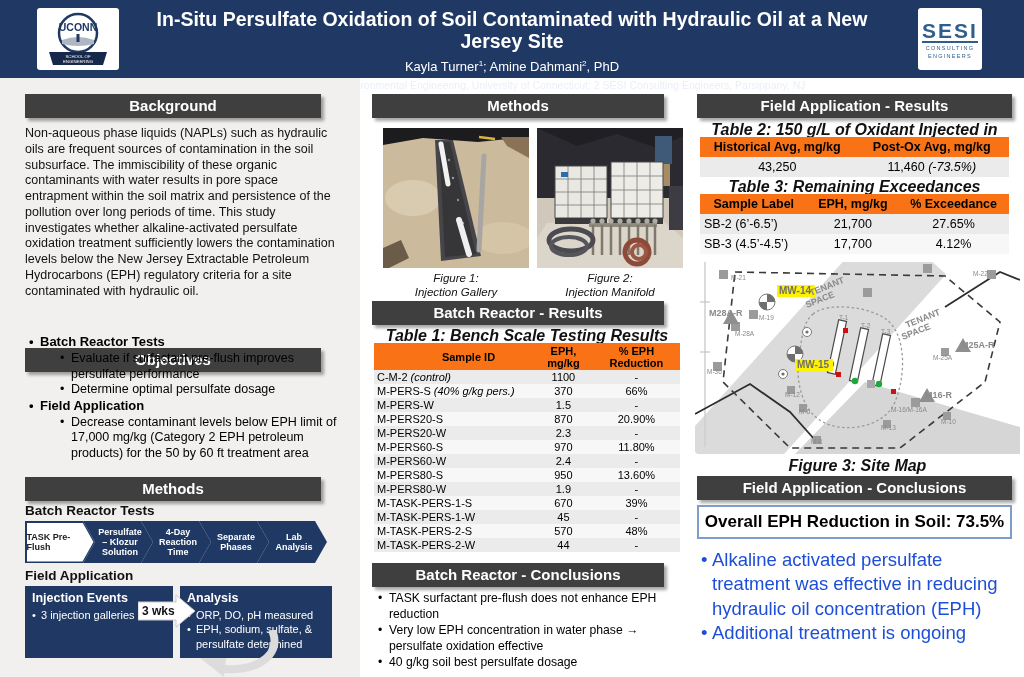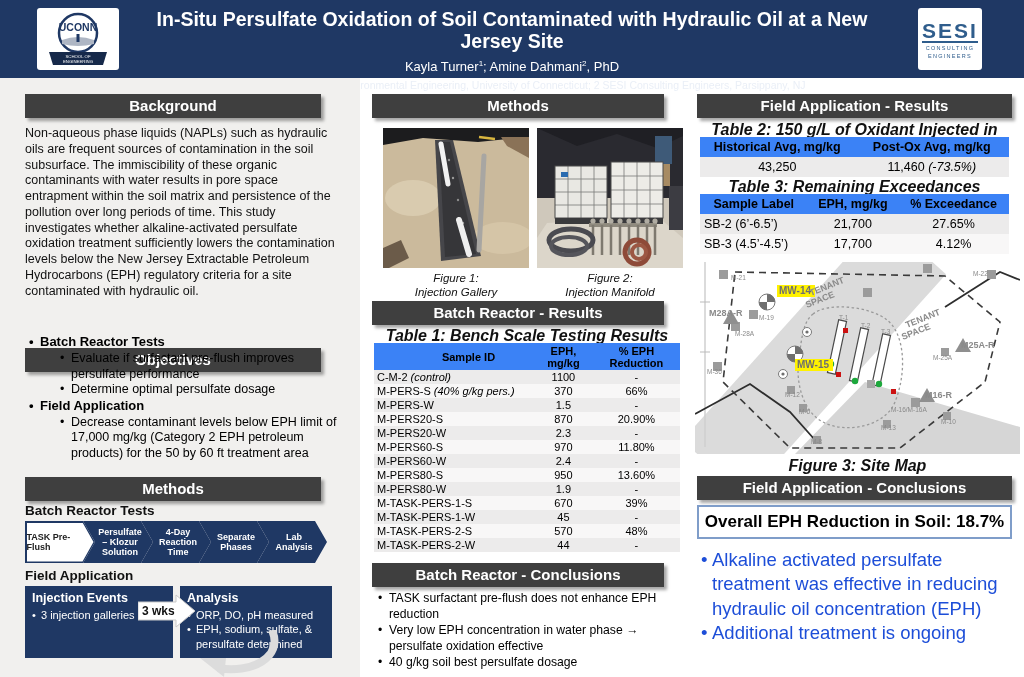--- a/index.html
+++ b/index.html
@@ -55,21 +55,21 @@
   .navybox li { position:relative; padding-left:9px; font-size:11px; line-height:1.3; }
   .navybox li:before { content:"•"; position:absolute; left:0; }
 
   
   .photo { position:absolute; width:146px; height:140px; }
   .fig-cap { position:absolute; width:146px; text-align:center; font-style:italic; font-size:11.5px; line-height:1.25; color:#111; }
 
   
   .tbl-cap { position:absolute; text-align:center; font-style:italic; font-weight:bold; font-size:16px; color:#111; }
   table.datatable { border-collapse:collapse; position:absolute; }
-  table.datatable th { background:#3b82f6; font-weight:bold; text-align:center; }
+  table.datatable th { background:#f97316; font-weight:bold; text-align:center; }
   table.datatable td { text-align:center; }
   table.datatable tr:nth-child(odd) td { background:#ECEBEB; }
   table.datatable tr:nth-child(even) td { background:#F8F7F7; }
 
   #table1 { left:374px; top:343px; width:306px; font-size:11px; }
   #table1 th { padding:1.5px 3px; font-size:11px; }
   #table1 td { padding:1px 3px; }
   #table1 td:first-child { text-align:left; }
   #table1 th:first-child { width:160px;padding-left:32px; }
 
@@ -457,17 +457,17 @@
         <text x="104" y="152" font-size="6.5" fill="#8A8A8A">M-6</text>
         <text x="186" y="168" font-size="6.5" fill="#8A8A8A">M-13</text>
         <text x="246" y="162" font-size="6.5" fill="#8A8A8A">M-10</text>
         <text x="116" y="182" font-size="6.5" fill="#8A8A8A">M-8</text>
       </g>
   </svg>
 </div>
 <div class="tbl-cap" style="left:695px; top:457px; width:325px;">Figure 3: Site Map</div>
 
 <div class="bar" style="left:697px; top:476px; width:315px;">Field Application - Conclusions</div>
-<div class="hl-box">Overall EPH Reduction in Soil: 18.7%</div>
+<div class="hl-box">Overall EPH Reduction in Soil: 73.5%</div>
 <ul class="plain right-bullets">
   <li>Alkaline activated persulfate treatment was effective in reducing hydraulic oil concentration (EPH)</li>
   <li>Additional treatment is ongoing</li>
 </ul>
 
 </body></html>

